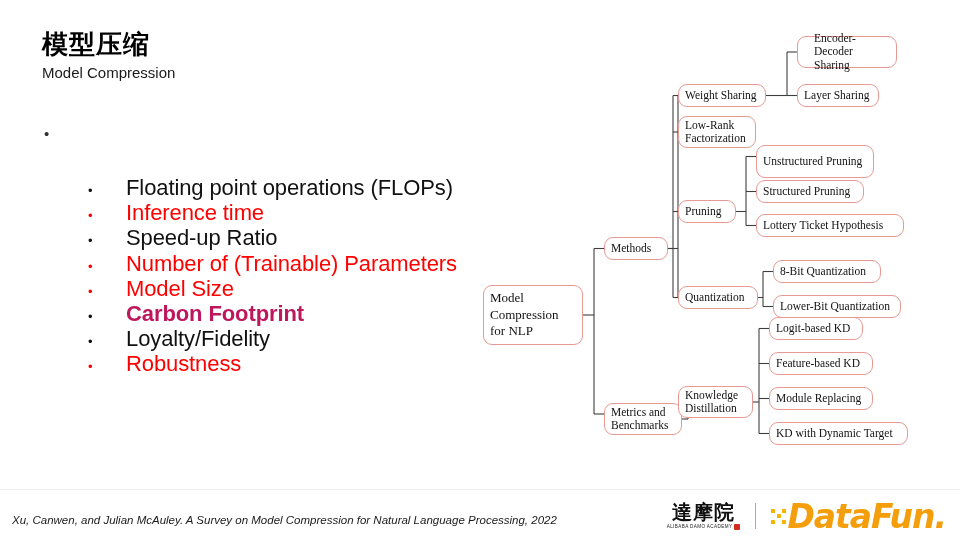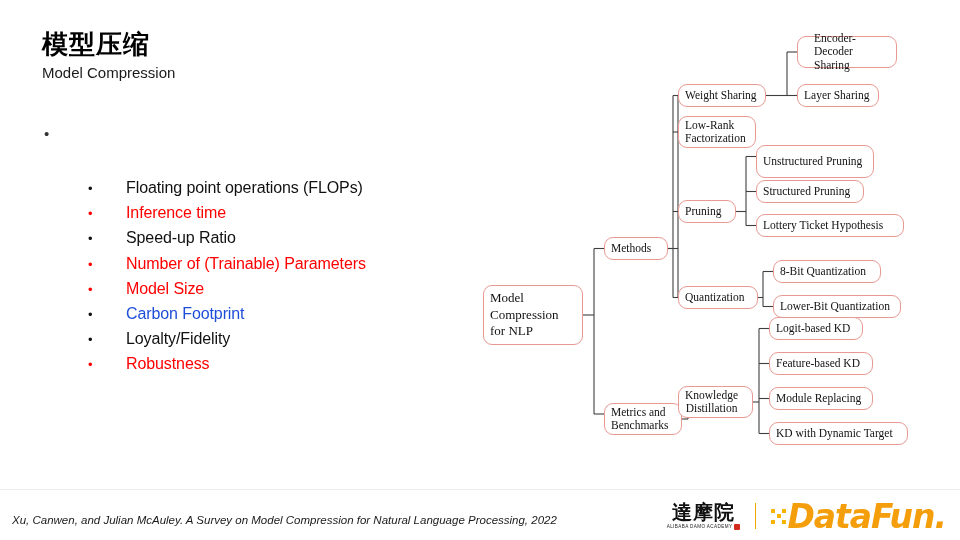--- a/index.html
+++ b/index.html
@@ -26,21 +26,21 @@
     display:flex;align-items:flex-start;
   }
   .l1 .dot{font-size:15px;line-height:24px;color:#333;width:34px;flex:0 0 34px;}
   .l1 .txt{
     font-family:"Liberation Serif","DejaVu Serif",serif;
     font-size:20px;color:#2b2b2b;line-height:24px;white-space:nowrap;
   }
   .l2-list{position:absolute;left:88px;top:175px;width:400px;}
   .l2{display:flex;align-items:baseline;height:25.2px;}
   .l2 .dot{font-size:13px;width:38px;flex:0 0 38px;line-height:25.2px;}
-  .l2 .txt{font-size:16px;line-height:25.2px;white-space:nowrap;letter-spacing:-0.1px;}
+  .l2 .txt{font-size:22px;line-height:25.2px;white-space:nowrap;letter-spacing:-0.1px;}
 
   
   #tree{position:absolute;left:470px;top:20px;width:490px;height:440px;}
   #tree svg{position:absolute;left:0;top:0;}
   .node{
     position:absolute;box-sizing:border-box;
     border:1px solid #e79a93;border-radius:9px;background:#ffffff;
     font-family:"Liberation Serif","DejaVu Serif",serif;
     color:#111;font-size:11.5px;line-height:13.5px;
     display:flex;align-items:center;justify-content:flex-start;
@@ -98,21 +98,21 @@
       <div class="l2">
         <span class="dot" style="color: rgb(255, 0, 0);">•</span>
         <span class="txt" style="color: rgb(255, 0, 0);">Number of (Trainable) Parameters</span>
       </div>
       <div class="l2">
         <span class="dot" style="color: rgb(255, 0, 0);">•</span>
         <span class="txt" style="color: rgb(255, 0, 0);">Model Size</span>
       </div>
       <div class="l2">
         <span class="dot" style="color: rgb(17, 17, 17);">•</span>
-        <span class="txt" style="color: #1d4ed8;">Carbon Footprint</span>
+        <span class="txt" style="color: #be185d; font-weight: bold;">Carbon Footprint</span>
       </div>
       <div class="l2">
         <span class="dot" style="color: rgb(17, 17, 17);">•</span>
         <span class="txt" style="color: rgb(17, 17, 17);">Loyalty/Fidelity</span>
       </div>
       <div class="l2">
         <span class="dot" style="color: rgb(255, 0, 0);">•</span>
         <span class="txt" style="color: rgb(255, 0, 0);">Robustness</span>
       </div>
     </div>
@@ -174,21 +174,21 @@
 Compression
 for NLP</div>
       <div class="node mid" style="left: 134px; top: 217px; width: 64px; height: 23px; border-color: rgb(231, 154, 147);">Methods</div>
       <div class="node mid" style="left: 134px; top: 383px; width: 78px; height: 32px; border-color: rgb(231, 154, 147);">Metrics and
 Benchmarks</div>
       <div class="node mid" style="left: 208px; top: 64px; width: 88px; height: 23px; border-color: rgb(231, 154, 147);">Weight Sharing</div>
       <div class="node mid" style="left: 208px; top: 96px; width: 78px; height: 32px; border-color: rgb(231, 154, 147);">Low-Rank
 Factorization</div>
       <div class="node mid" style="left: 208px; top: 180px; width: 58px; height: 23px; border-color: rgb(231, 154, 147);">Pruning</div>
       <div class="node mid" style="left: 208px; top: 266px; width: 80px; height: 23px; border-color: rgb(231, 154, 147);">Quantization</div>
-      <div class="node mid" style="left: 208px; top: 366px; width: 75px; height: 32px; border-color: rgb(231, 154, 147); text-align: center;">Knowledge
+      <div class="node mid" style="left: 208px; top: 366px; width: 75px; height: 32px; border-color: rgb(231, 154, 147);">Knowledge
 Distillation</div>
       <div class="node " style="left: 327px; top: 16px; width: 100px; height: 32px; border-color: rgb(231, 154, 147); padding-left: 16px;">Encoder-Decoder
 Sharing</div>
       <div class="node " style="left: 327px; top: 64px; width: 82px; height: 23px; border-color: rgb(231, 154, 147);">Layer Sharing</div>
       <div class="node " style="left: 286px; top: 125px; width: 118px; height: 33px; border-color: rgb(231, 154, 147);">Unstructured Pruning</div>
       <div class="node " style="left: 286px; top: 160px; width: 108px; height: 23px; border-color: rgb(231, 154, 147);">Structured Pruning</div>
       <div class="node " style="left: 286px; top: 194px; width: 148px; height: 23px; border-color: rgb(231, 154, 147);">Lottery Ticket Hypothesis</div>
       <div class="node " style="left: 303px; top: 240px; width: 108px; height: 23px; border-color: rgb(231, 154, 147);">8-Bit Quantization</div>
       <div class="node " style="left: 303px; top: 275px; width: 128px; height: 23px; border-color: rgb(231, 154, 147);">Lower-Bit Quantization</div>
       <div class="node " style="left: 299px; top: 297px; width: 94px; height: 23px; border-color: rgb(231, 154, 147);">Logit-based KD</div>

